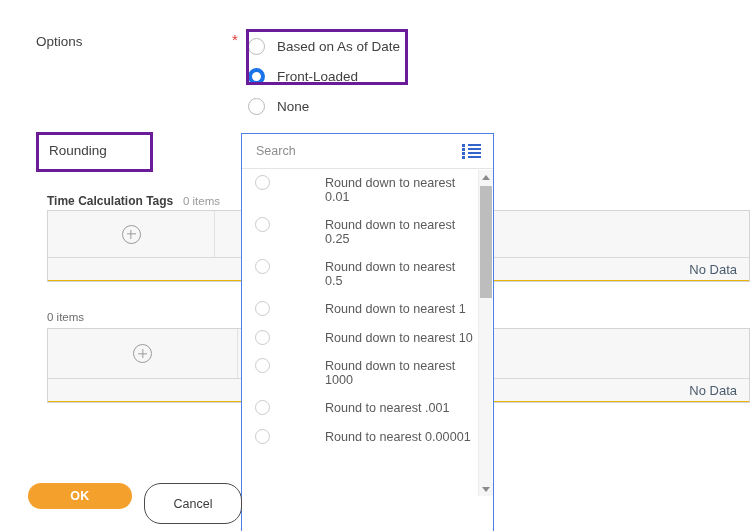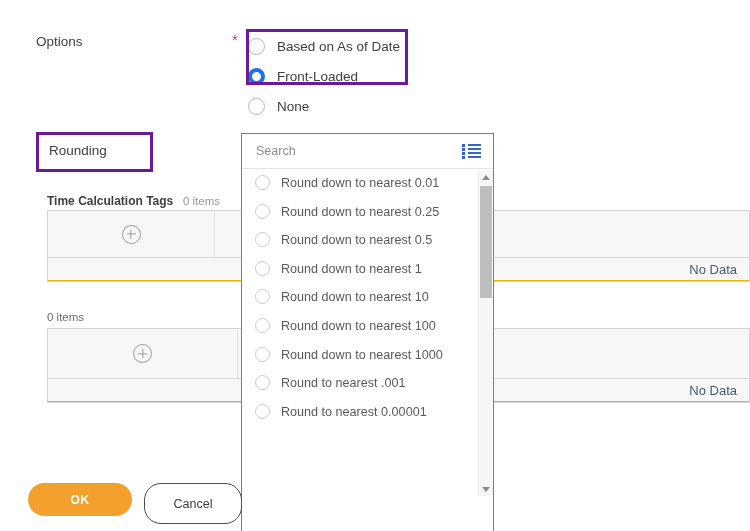--- a/index.html
+++ b/index.html
@@ -192,20 +192,21 @@
     background: #fff;
     flex: 0 0 auto;
     margin: 6px 11px 0 0;
   }
   .dd-text {
     font-size: 12.6px;
     color: #5a5a5a;
     line-height: 14px;
     padding-top: 7px;
     padding-bottom: 7px;
+    margin-left: 44px;
   }
 
   
   #dd-scrollbar {
     position: absolute;
     right: 1px; top: 36px;
     width: 14px; height: 326px;
     background: #f6f6f6;
     border-left: 1px solid #eee;
     z-index: 5;
@@ -232,21 +233,21 @@
   #dd-scroll-thumb {
     position: absolute;
     left: 1px; top: 16px;
     width: 12px; height: 112px;
     background: #bdbdbd;
   }
 
   
   #btn-ok {
     left: 28px; top: 483px;
-    width: 104px; height: 33px;
+    width: 104px; height: 26px;
     background: #f4a02c;
     border: none; border-radius: 17px;
     color: #ffffff; font-size: 12.5px; font-weight: bold;
     font-family: "Liberation Sans", sans-serif;
     cursor: pointer;
     letter-spacing: 0.3px;
   }
   #btn-cancel {
     left: 144px; top: 483px;
     width: 98px; height: 41px;
@@ -360,24 +361,20 @@
     <div class="dd-item">
       <span class="dd-radio"></span>
       <span class="dd-text">Round down to nearest 1</span>
     </div>
     <div class="dd-item">
       <span class="dd-radio"></span>
       <span class="dd-text">Round down to nearest 10</span>
     </div>
     <div class="dd-item">
       <span class="dd-radio"></span>
-      <span class="dd-text">Round down to nearest 100</span>
-    </div>
-    <div class="dd-item">
-      <span class="dd-radio"></span>
       <span class="dd-text">Round down to nearest 1000</span>
     </div>
     <div class="dd-item">
       <span class="dd-radio"></span>
       <span class="dd-text">Round to nearest .001</span>
     </div>
     <div class="dd-item">
       <span class="dd-radio"></span>
       <span class="dd-text">Round to nearest 0.00001</span>
     </div>

